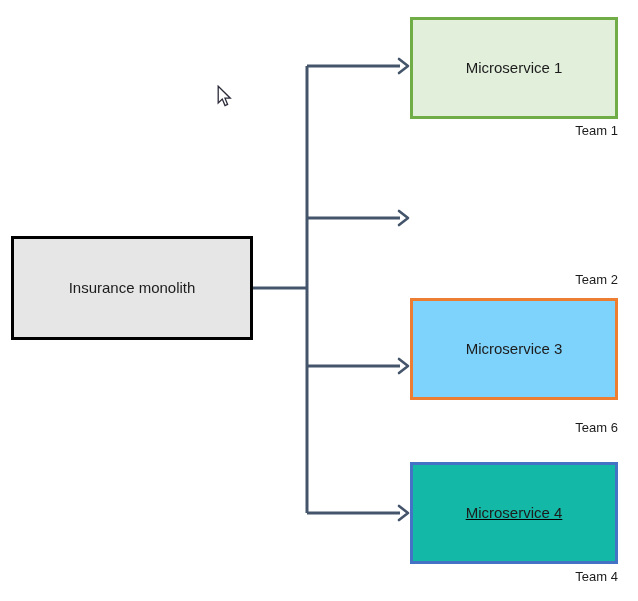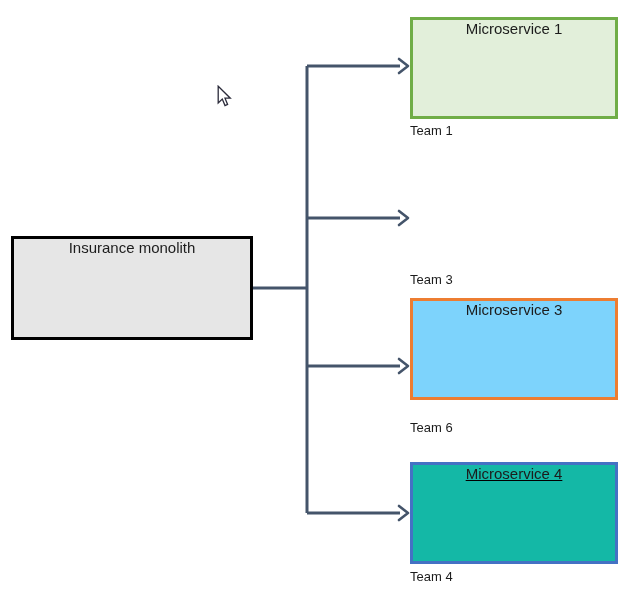--- a/index.html
+++ b/index.html
@@ -26,21 +26,21 @@
     top: 0;
     width: 638px;
     height: 601px;
   }
 
   
   .node {
     position: absolute;
     box-sizing: border-box;
     display: flex;
-    align-items: flex-start;
+    align-items: center;
     justify-content: center;
   }
   .node-label {
     font-size: 15px;
     line-height: 1.2;
     color: #1c1c1c;
     text-align: center;
     white-space: nowrap;
   }
 
@@ -63,21 +63,21 @@
   .svc-1 { top: 17px;  background: #e2efda; border-color: #70ad47; }
   .svc-2 { top: 166px; background: #fff2cc; border-color: #ffc000; }
   .svc-3 { top: 298px; background: #7dd3fc; border-color: #ed7d31; }
   .svc-4 { top: 462px; background: #14b8a6; border-color: #4472c4; text-decoration: underline; }
 
   
   .team-caption {
     position: absolute;
     left: 410px;
     width: 208px;
-    text-align: left;
+    text-align: right;
     font-size: 13px;
     color: #1c1c1c;
     white-space: nowrap;
   }
   .team-1 { top: 123px; }
   .team-2 { top: 272px; }
   .team-3 { top: 420px; }
   .team-4 { top: 569px; }
 
   
@@ -120,21 +120,21 @@
 
   <div class="node monolith">
     <span class="node-label">Insurance monolith</span>
   </div>
 
   <div class="node service svc-1">
     <span class="node-label">Microservice 1</span>
   </div>
   <div class="team-caption team-1">Team 1</div>
 
-  <div class="team-caption team-2">Team 3</div>
+  <div class="team-caption team-2">Team 2</div>
 
   <div class="node service svc-3">
     <span class="node-label">Microservice 3</span>
   </div>
   <div class="team-caption team-3">Team 6</div>
 
   <div class="node service svc-4">
     <span class="node-label">Microservice 4</span>
   </div>
   <div class="team-caption team-4">Team 4</div>

